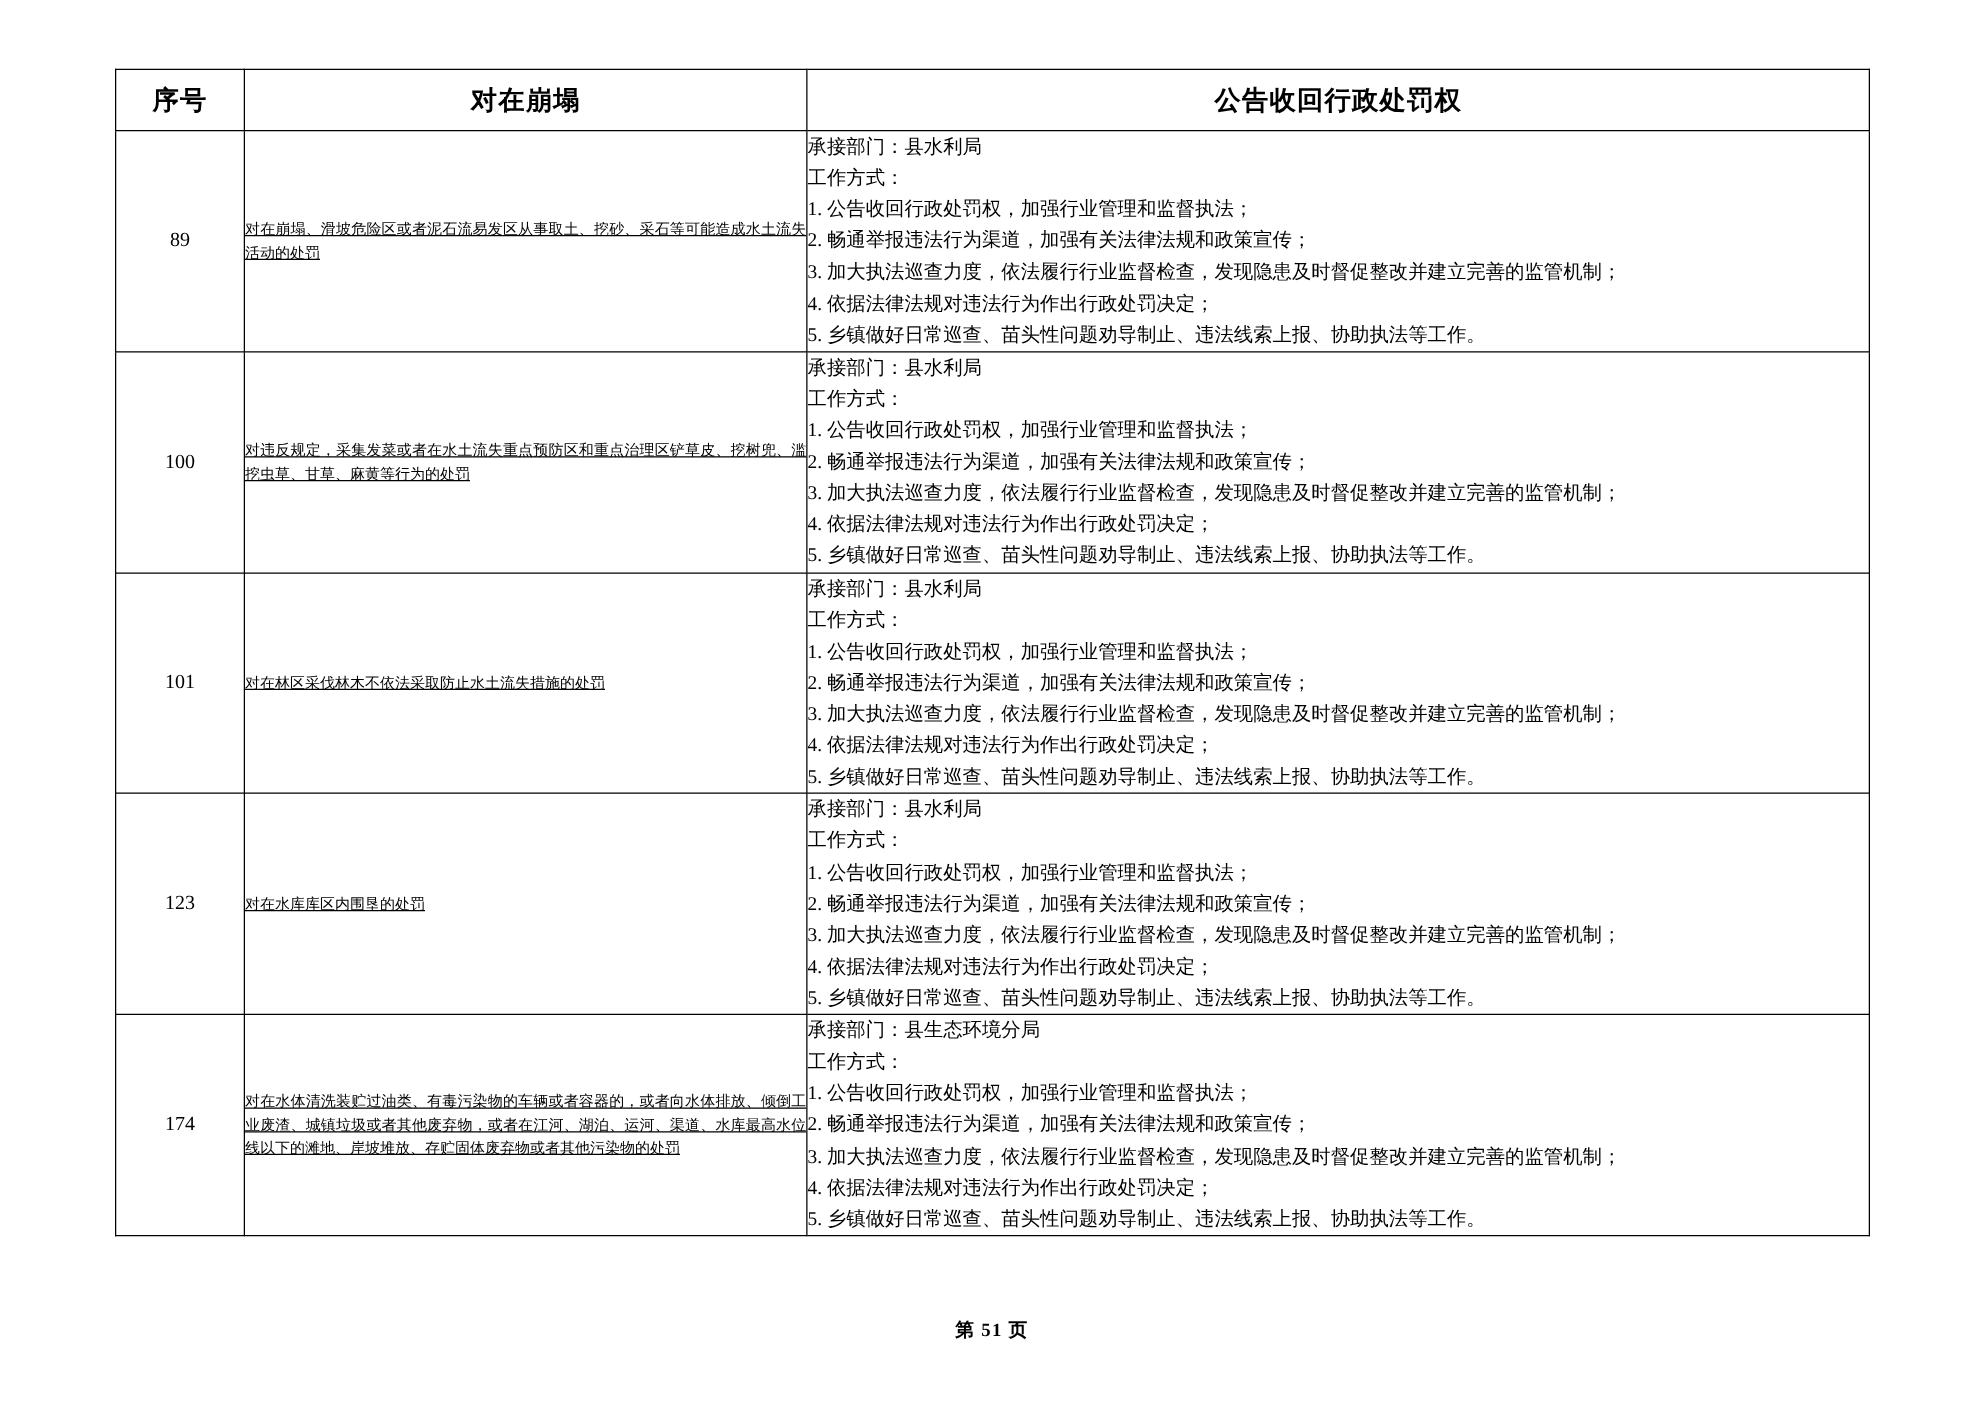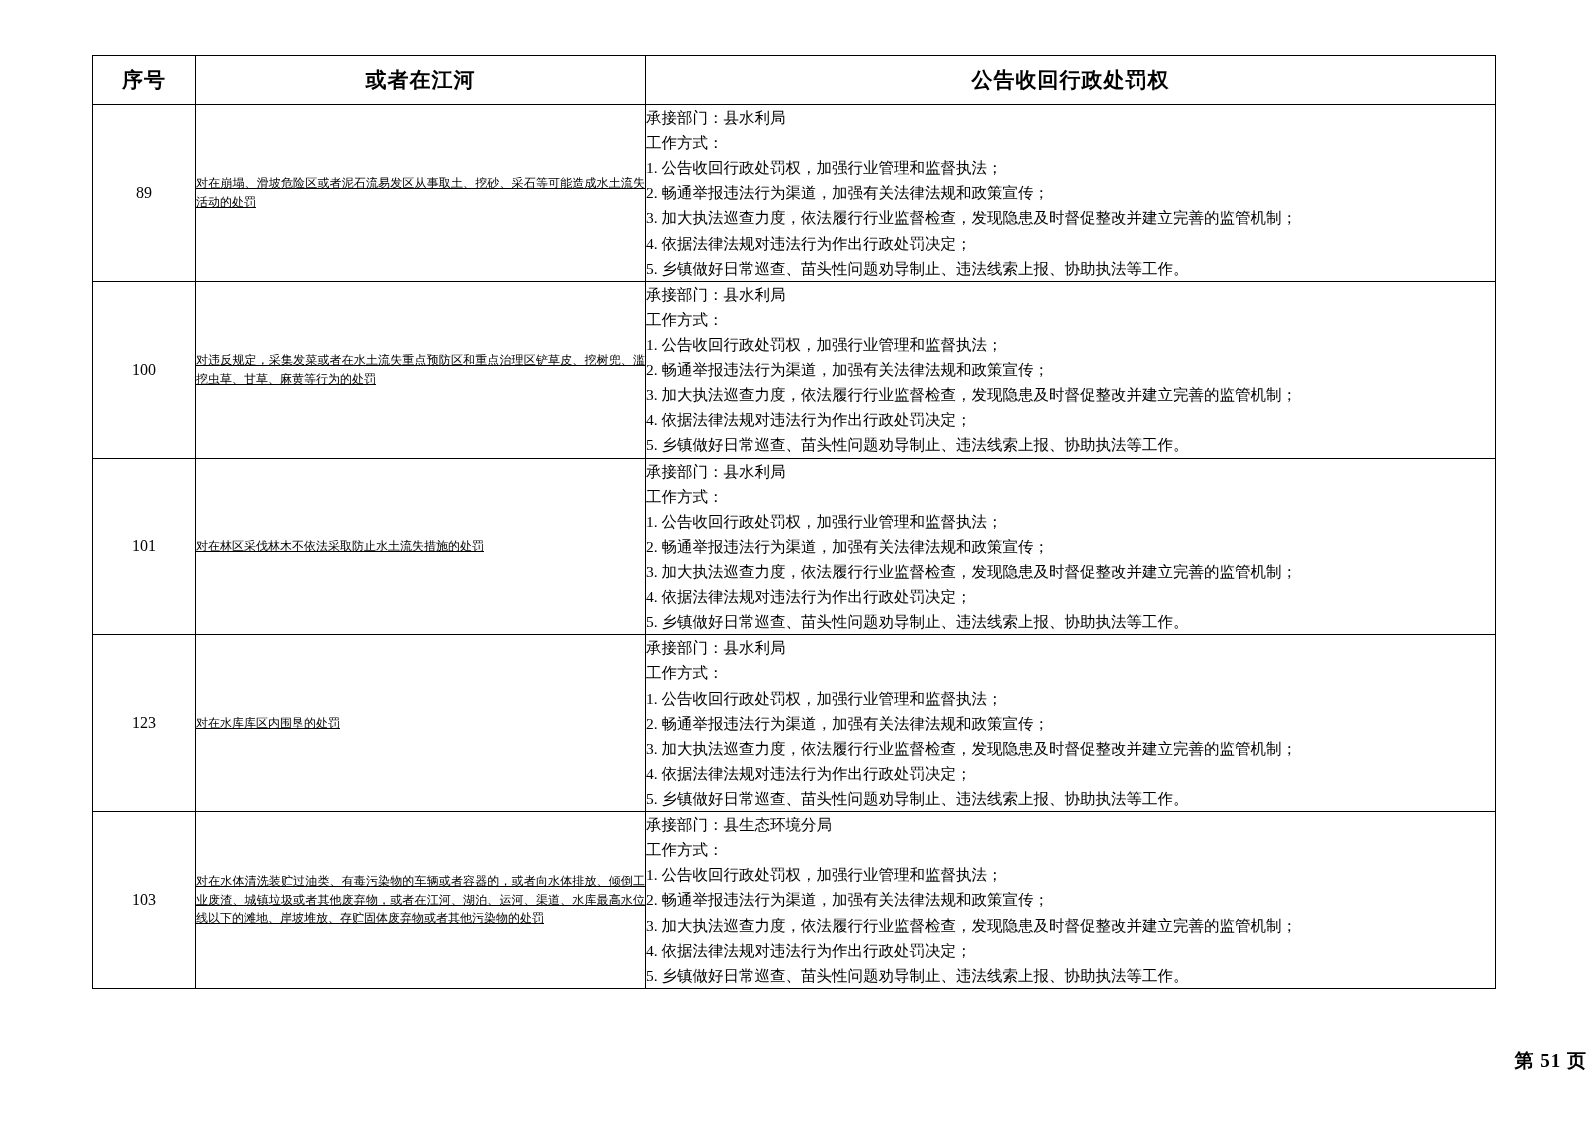--- a/index.html
+++ b/index.html
@@ -64,40 +64,40 @@
     padding: 8px 10px 8px 10px;
     vertical-align: middle;
     margin-top: 47px;
   }
   .dept-line { white-space: nowrap; }
   .footer {
     position: absolute;
     left: 0;
     right: 0;
     bottom: 48px;
-    text-align: right;
-    font-size: 19px;
+    text-align: center;
+    font-size: 15px;
     font-weight: bold;
     letter-spacing: 1px;
   }
 </style>
 </head>
 <body>
 
 <div class="page">
   <table class="doc-table">
     <colgroup>
       <col class="c-no">
       <col class="c-name">
       <col class="c-dept">
     </colgroup>
     <thead>
       <tr>
         <th>序号</th>
-        <th>或者在江河</th>
+        <th>对在崩塌</th>
         <th>公告收回行政处罚权</th>
       </tr>
     </thead>
     <tbody id="table-body">
         <tr>
           <td class="no-cell">89</td>
           <td class="name-cell">对在崩塌、滑坡危险区或者泥石流易发区从事取土、挖砂、采石等可能造成水土流失活动的处罚</td>
           <td class="dept-cell">
             <div class="dept-line">承接部门：县水利局</div>
             <div class="dept-line">工作方式：</div>
@@ -141,21 +141,21 @@
             <div class="dept-line">承接部门：县水利局</div>
             <div class="dept-line">工作方式：</div>
             <div class="dept-line">1. 公告收回行政处罚权，加强行业管理和监督执法；</div>
             <div class="dept-line">2. 畅通举报违法行为渠道，加强有关法律法规和政策宣传；</div>
             <div class="dept-line">3. 加大执法巡查力度，依法履行行业监督检查，发现隐患及时督促整改并建立完善的监管机制；</div>
             <div class="dept-line">4. 依据法律法规对违法行为作出行政处罚决定；</div>
             <div class="dept-line">5. 乡镇做好日常巡查、苗头性问题劝导制止、违法线索上报、协助执法等工作。</div>
           </td>
         </tr>
         <tr>
-          <td class="no-cell">103</td>
+          <td class="no-cell">174</td>
           <td class="name-cell">对在水体清洗装贮过油类、有毒污染物的车辆或者容器的，或者向水体排放、倾倒工业废渣、城镇垃圾或者其他废弃物，或者在江河、湖泊、运河、渠道、水库最高水位线以下的滩地、岸坡堆放、存贮固体废弃物或者其他污染物的处罚</td>
           <td class="dept-cell">
             <div class="dept-line">承接部门：县生态环境分局</div>
             <div class="dept-line">工作方式：</div>
             <div class="dept-line">1. 公告收回行政处罚权，加强行业管理和监督执法；</div>
             <div class="dept-line">2. 畅通举报违法行为渠道，加强有关法律法规和政策宣传；</div>
             <div class="dept-line">3. 加大执法巡查力度，依法履行行业监督检查，发现隐患及时督促整改并建立完善的监管机制；</div>
             <div class="dept-line">4. 依据法律法规对违法行为作出行政处罚决定；</div>
             <div class="dept-line">5. 乡镇做好日常巡查、苗头性问题劝导制止、违法线索上报、协助执法等工作。</div>
           </td>

